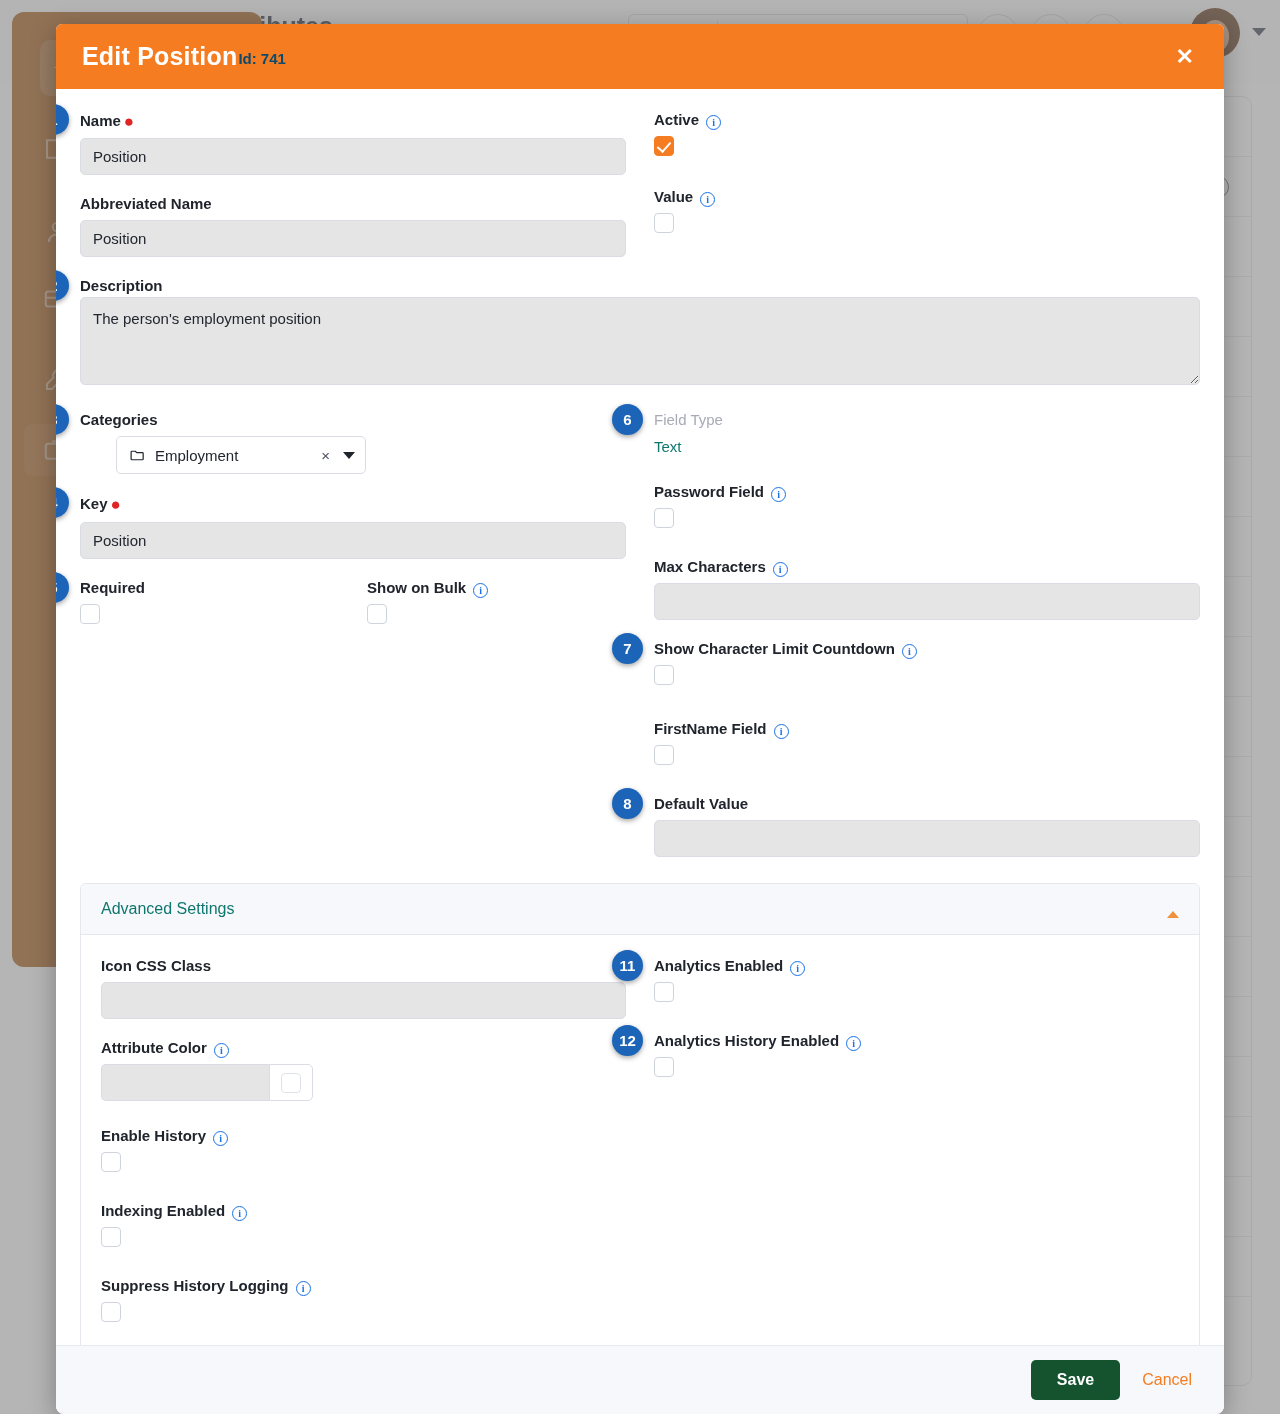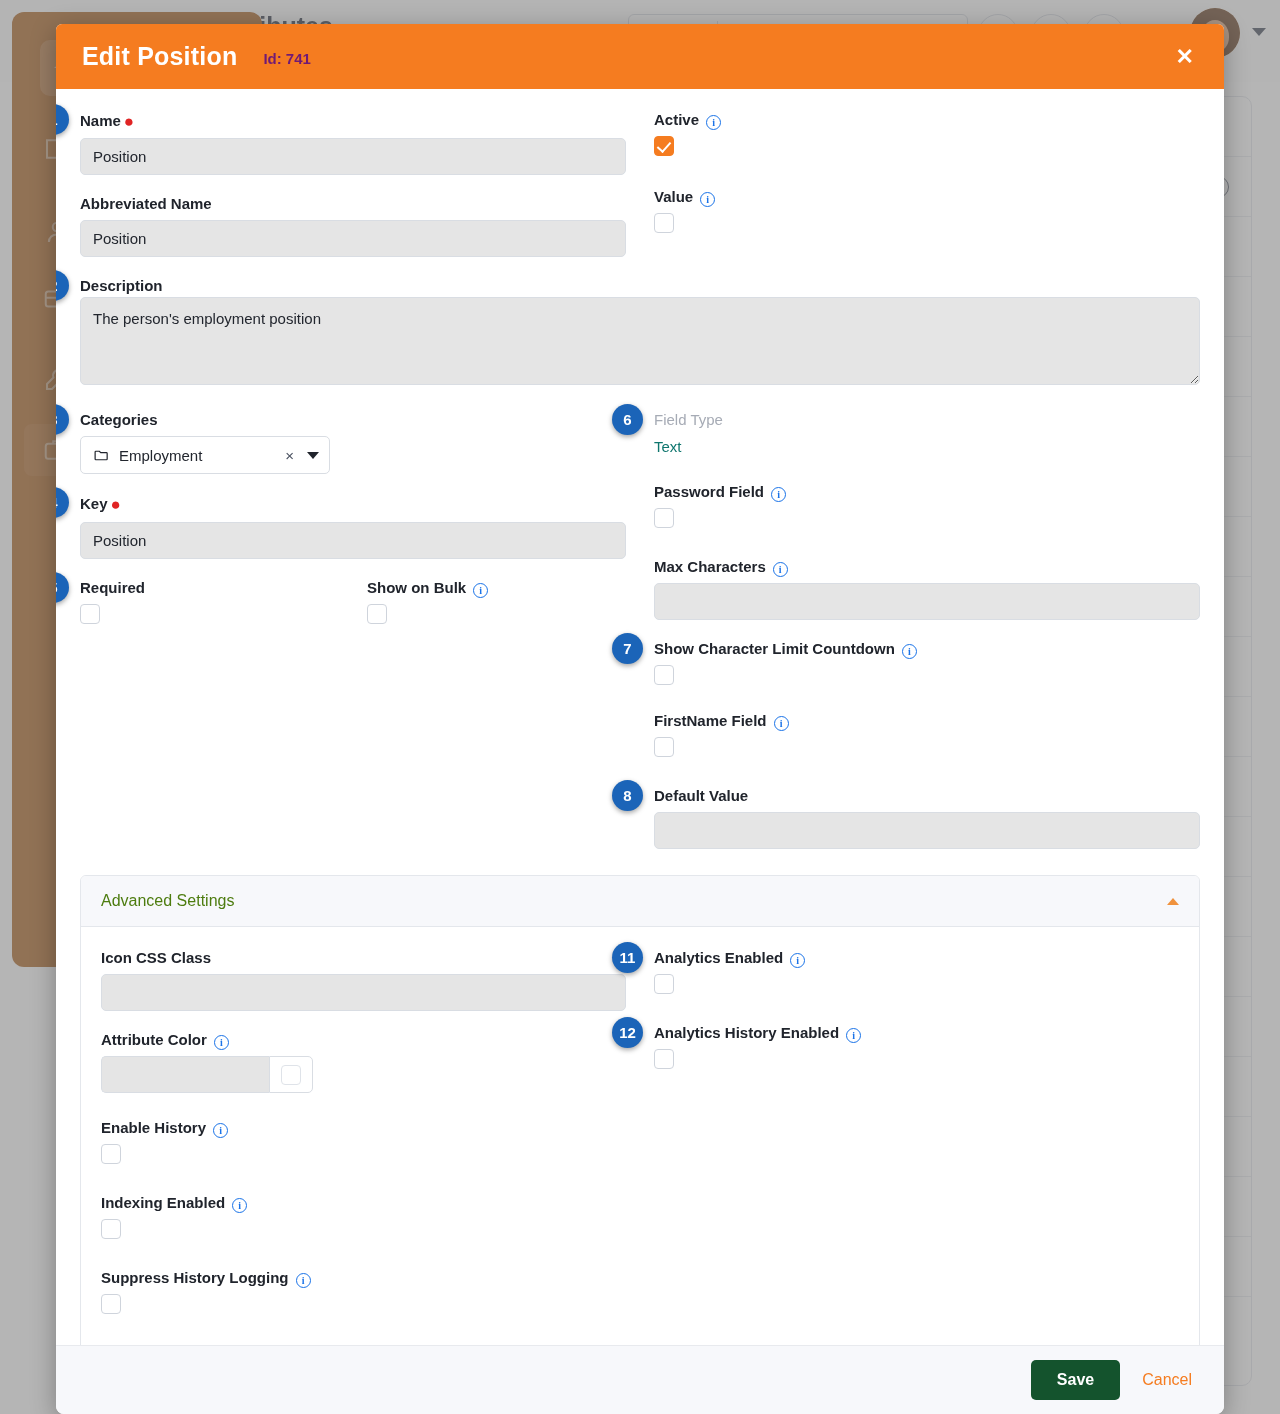--- a/index.html
+++ b/index.html
@@ -96,21 +96,21 @@
     overflow: hidden;
   }
   .modal-header {
     height: 65px; background: #f57c20; position: relative;
     display: flex; align-items: center; padding-left: 26px;
   }
   .modal-title {
     color: #fff; font-size: 25px; font-weight: bold; letter-spacing: .2px;
   }
   .modal-id {
-    color: #701a75; font-size: 15px; font-weight: bold; margin-left: 26px;
+    color: #0c4a6e; font-size: 15px; font-weight: bold; margin-left: 1px;
     position: relative; top: 2px;
   }
   .modal-close {
     position: absolute; right: 24px; top: 50%; transform: translateY(-50%);
     color: #fff; font-size: 22px; font-weight: bold; line-height: 1;
     background: none; border: none; cursor: pointer; padding: 4px 6px;
   }
   .modal-body {
     position: absolute; top: 65px; left: 0; right: 0; bottom: 69px;
     background: #fff; padding: 22px 24px 0 24px;
@@ -169,20 +169,21 @@
     border-width: 0 2.4px 2.4px 0; transform: rotate(42deg);
   }
   .plain-val { font-size: 15px; color: #0f766e; padding-top: 2px; }
 
   
   .multisel {
     display: inline-flex; align-items: center; gap: 10px;
     border: 1px solid #d9dde3; border-radius: 5px; background: #fff;
     height: 38px; padding: 0 10px 0 12px; min-width: 250px;
     justify-content: space-between;
+    margin-left: 36px;
   }
   .multisel .left { display: flex; align-items: center; gap: 9px; }
   .multisel .tagname { font-size: 15px; color: #22262e; }
   .multisel .clear { color: #4a5160; font-size: 15px; cursor: pointer; }
   .msel-caret {
     width: 0; height: 0; border-left: 6px solid transparent;
     border-right: 6px solid transparent; border-top: 7px solid #20242c;
     margin-left: 4px;
   }
 
@@ -195,22 +196,22 @@
     z-index: 20;
   }
 
   
   .adv {
     margin-top: 6px; border: 1px solid #e4e7ec; border-radius: 6px;
     overflow: hidden; background: #fff;
   }
   .adv-head {
     background: #f7f8fb; border-bottom: 1px solid #e4e7ec;
-    padding: 16px 20px; font-size: 16px; color: #4d7c0f;
-    display: flex; align-items: center; justify-content: space-between;
+    padding: 16px 20px; font-size: 16px; color: #0f766e;
+    display: flex; align-items: flex-end; justify-content: space-between;
     cursor: pointer;
   }
   .adv-chev {
     width: 0; height: 0; border-left: 6px solid transparent;
     border-right: 6px solid transparent; border-bottom: 7px solid #f0923d;
   }
   .adv-body { padding: 22px 20px 26px 20px; }
   .color-row { display: flex; }
   .color-row input.txt {
     border-radius: 5px 0 0 5px; width: 168px; border-right: none;
@@ -466,21 +467,21 @@
         </div>
 
         <div class="field" style="position:relative">
           <div class="badge" style="left:-42px; top:-7px">7</div>
           <label class="lbl">
             <span>Show Character Limit Countdown</span><span class="info-i">i</span>
           </label>
           <span class="chk"></span>
         </div>
 
-        <div class="field" style="margin-top:23px">
+        <div class="field" style="margin-top:31px">
           <label class="lbl">
             <span>FirstName Field</span><span class="info-i">i</span>
           </label>
           <span class="chk"></span>
         </div>
 
         <div class="field" style="position:relative; margin-top:26px">
           <div class="badge" style="left:-42px; top:-7px">8</div>
           <label class="lbl">Default Value</label>
           <input class="txt" type="text" value="" style="">

